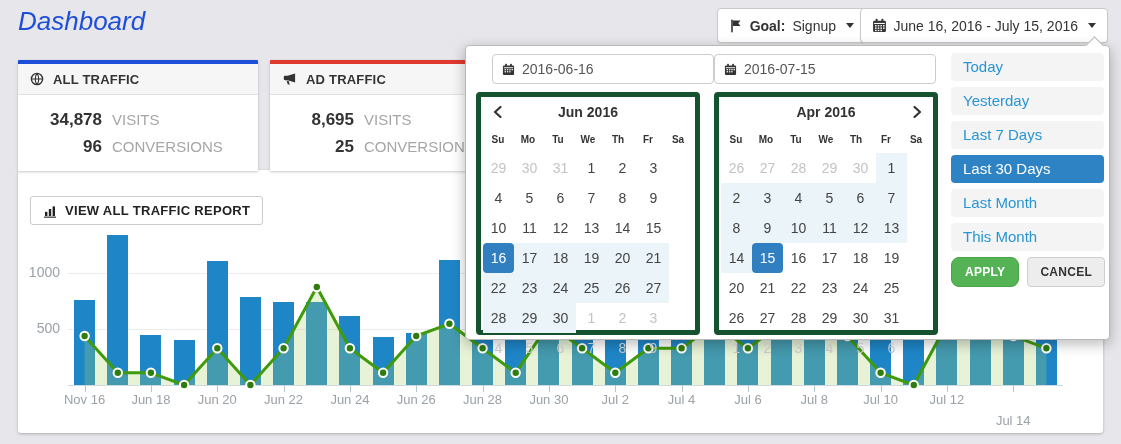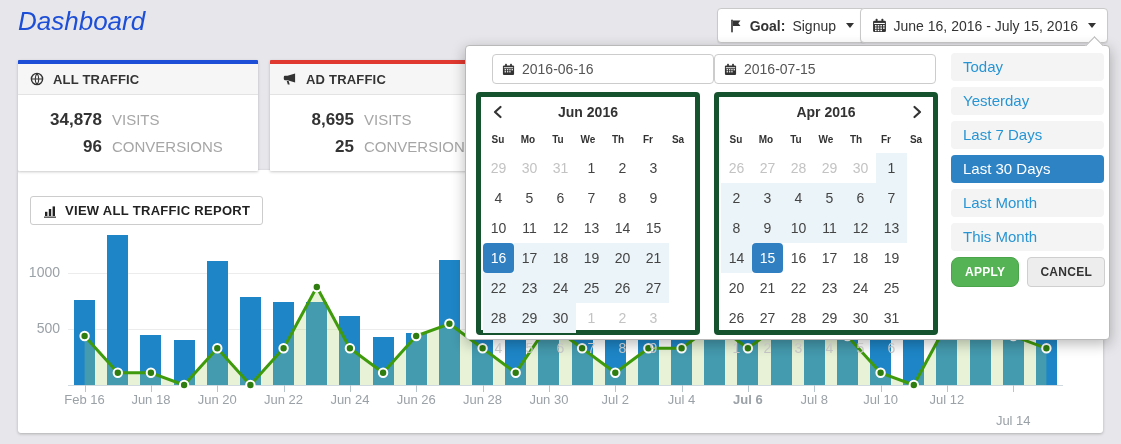--- a/index.html
+++ b/index.html
@@ -216,41 +216,41 @@
       <div class="bar" style="left: 752.583px; height: 78.4px; background: rgb(30, 134, 199);"></div>
       <div class="bar" style="left: 785.75px; height: 95.2px; background: rgb(30, 134, 199);"></div>
       <div class="bar" style="left: 818.917px; height: 78.4px; background: rgb(30, 134, 199);"></div>
       <div class="bar" style="left: 852.083px; height: 72.8px; background: rgb(30, 134, 199);"></div>
       <div class="bar" style="left: 885.25px; height: 78.4px; background: rgb(30, 134, 199);"></div>
       <div class="bar" style="left: 918.417px; height: 84px; background: rgb(30, 134, 199);"></div>
       <div class="bar" style="left: 951.583px; height: 89.6px; background: rgb(30, 134, 199);"></div>
       <div class="bar" style="left: 984.75px; height: 95.2px; background: rgb(30, 134, 199);"></div>
       <div class="bar" style="left: 1017.92px; height: 78.4px; background: rgb(30, 134, 199);"></div>
       <div class="xtickmark" style="left: 66.5833px;"></div>
-      <div class="xtick" style="left: 36.5833px;">Feb 16</div>
+      <div class="xtick" style="left: 36.5833px;">Nov 16</div>
       <div class="xtickmark" style="left: 132.917px;"></div>
       <div class="xtick" style="left: 102.917px;">Jun 18</div>
       <div class="xtickmark" style="left: 199.25px;"></div>
       <div class="xtick" style="left: 169.25px;">Jun 20</div>
       <div class="xtickmark" style="left: 265.583px;"></div>
       <div class="xtick" style="left: 235.583px;">Jun 22</div>
       <div class="xtickmark" style="left: 331.917px;"></div>
       <div class="xtick" style="left: 301.917px;">Jun 24</div>
       <div class="xtickmark" style="left: 398.25px;"></div>
       <div class="xtick" style="left: 368.25px;">Jun 26</div>
       <div class="xtickmark" style="left: 464.583px;"></div>
       <div class="xtick" style="left: 434.583px;">Jun 28</div>
       <div class="xtickmark" style="left: 530.917px;"></div>
       <div class="xtick" style="left: 500.917px;">Jun 30</div>
       <div class="xtickmark" style="left: 597.25px;"></div>
       <div class="xtick" style="left: 567.25px;">Jul 2</div>
       <div class="xtickmark" style="left: 663.583px;"></div>
       <div class="xtick" style="left: 633.583px;">Jul 4</div>
       <div class="xtickmark" style="left: 729.917px;"></div>
-      <div class="xtick" style="left: 699.917px; font-weight: bold;">Jul 6</div>
+      <div class="xtick" style="left: 699.917px;">Jul 6</div>
       <div class="xtickmark" style="left: 796.25px;"></div>
       <div class="xtick" style="left: 766.25px;">Jul 8</div>
       <div class="xtickmark" style="left: 862.583px;"></div>
       <div class="xtick" style="left: 832.583px;">Jul 10</div>
       <div class="xtickmark" style="left: 928.917px;"></div>
       <div class="xtick" style="left: 898.917px;">Jul 12</div>
       <div class="xtickmark" style="left: 995.25px;"></div>
       <div class="xtick" style="left: 965.25px; margin-top: 21px;">Jul 14</div>
       <svg viewBox="0 0 995 116" width="995" height="116" class="line-svg">
         <polygon points="16.6,66.0 49.8,102.8 82.9,102.8 116.1,115.0 149.3,78.3 182.4,115.0 215.6,78.3 248.8,17.0 281.9,78.3 315.1,102.8 348.2,66.0 381.4,53.8 414.6,78.3 447.7,102.8 480.9,53.8 514.1,78.3 547.3,102.8 580.4,78.3 613.6,78.3 646.8,53.8 679.9,78.3 713.1,53.8 746.3,53.8 779.4,66.0 812.6,102.8 845.8,115.0 878.9,53.8 912.1,53.8 945.3,66.0 978.4,78.3 978.4,115 16.6,115" fill="#a9cf6e" fill-opacity="0.28"></polygon>

